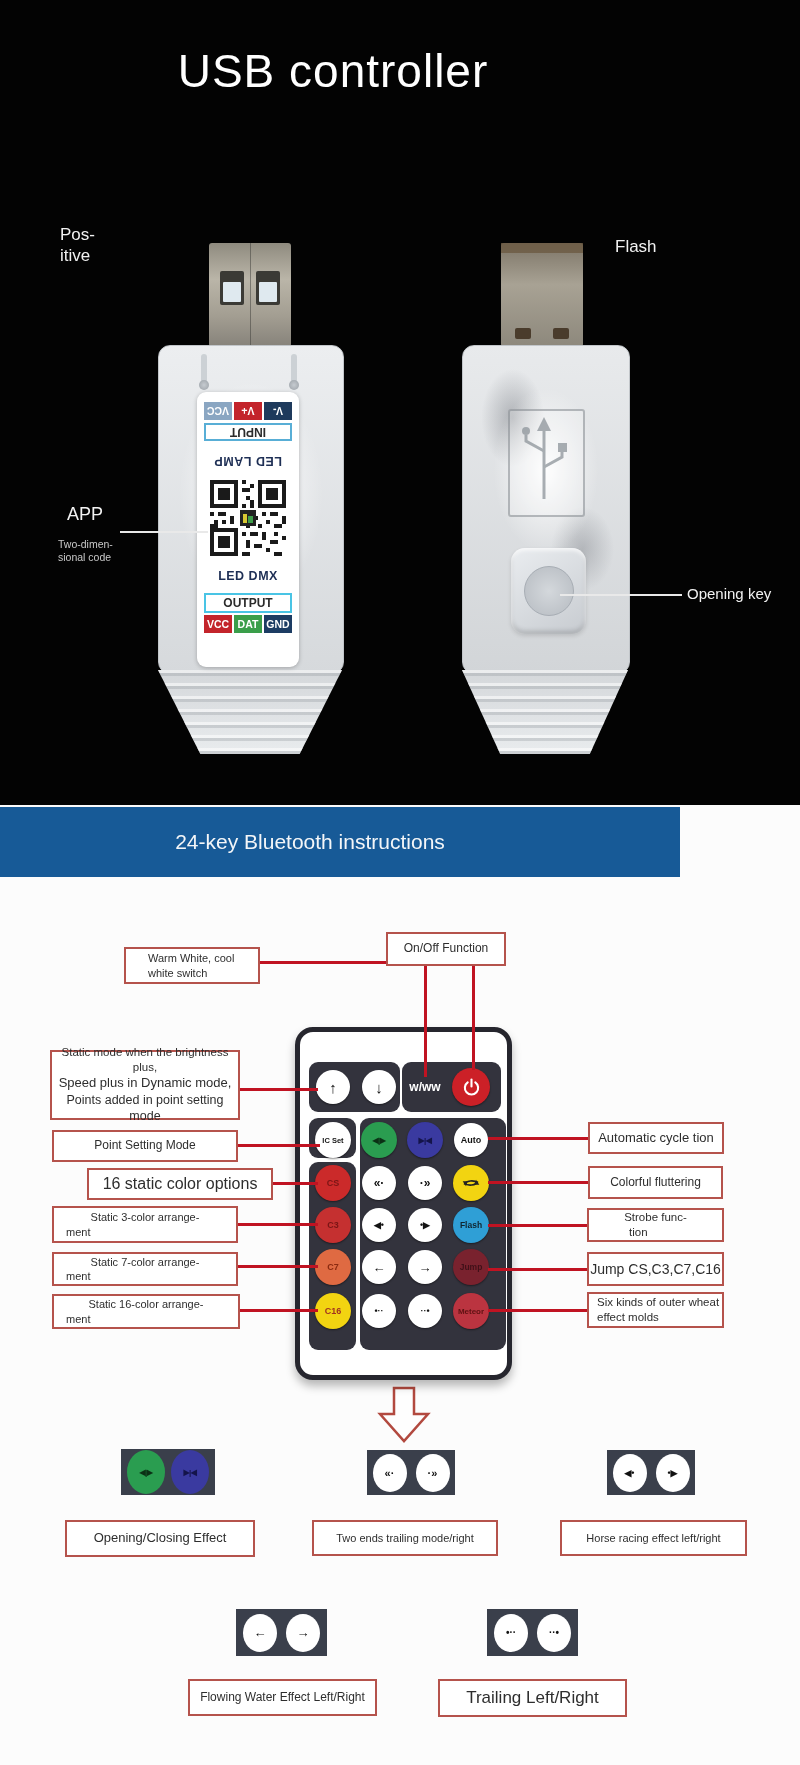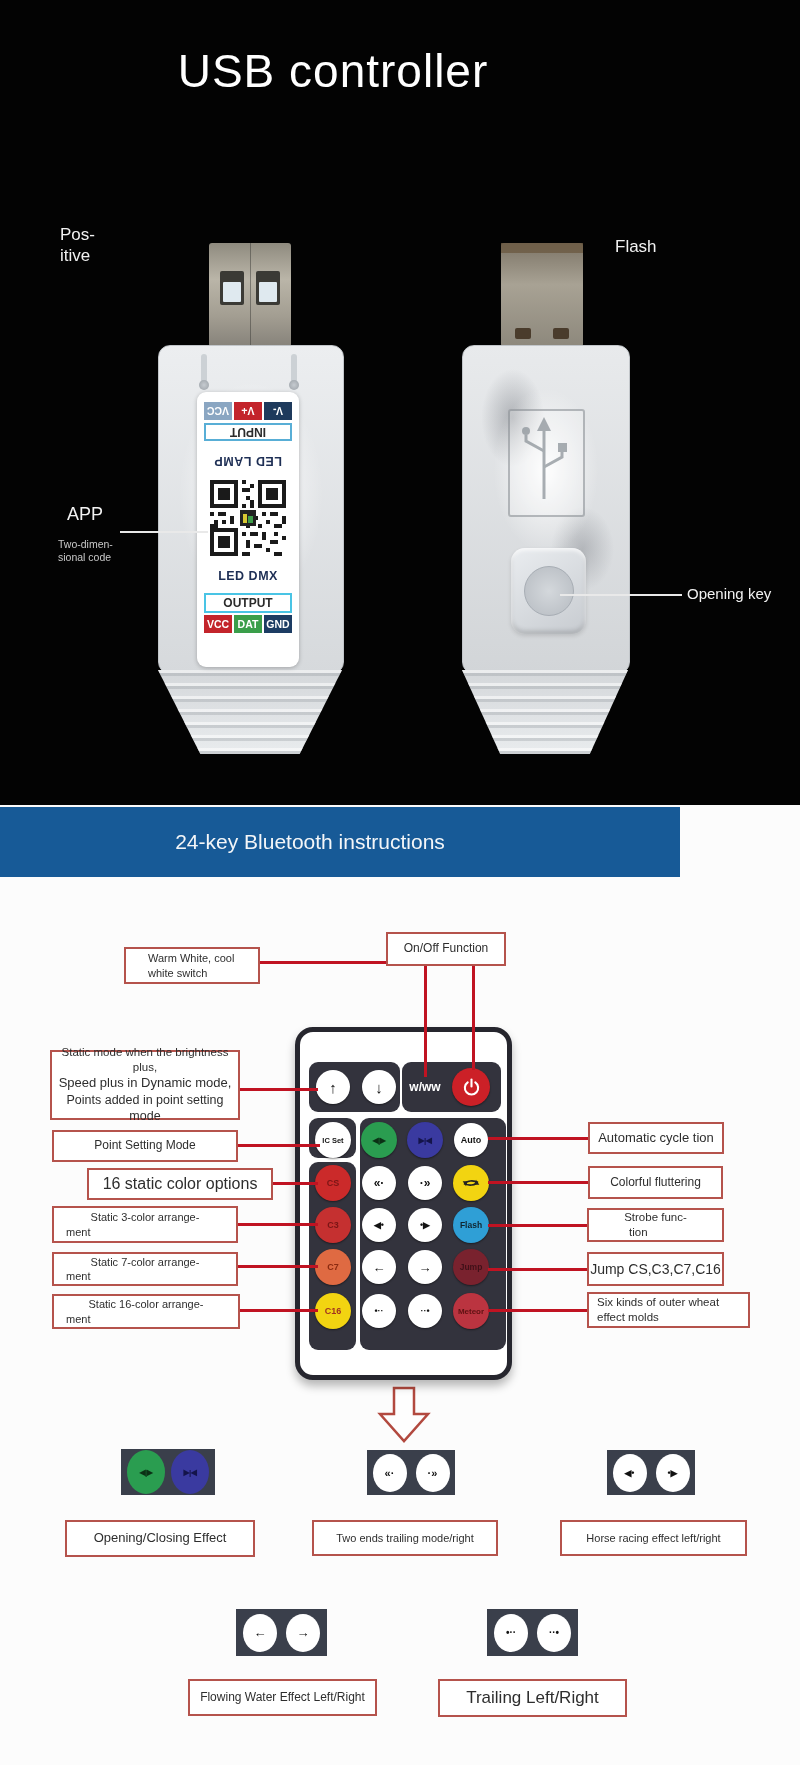--- a/index.html
+++ b/index.html
@@ -412,21 +412,21 @@
   <div class="co" style="left:588px;top:1166px;width:135px;height:33px;">
     <div class="fs12">Colorful fluttering</div>
   </div>
   <div class="co" style="left:587px;top:1208px;width:137px;height:34px;">
     <div class="fs115">Strobe func-</div>
     <div class="fs115 tal" style="padding-left:40px;">tion</div>
   </div>
   <div class="co" style="left:587px;top:1252px;width:137px;height:34px;">
     <div class="fs14">Jump CS,C3,C7,C16</div>
   </div>
-  <div class="co tal" style="left:587px;top:1292px;width:163px;height:36px;padding-left:8px;">
+  <div class="co tal" style="left:587px;top:1292px;width:137px;height:36px;padding-left:8px;">
     <div class="fs115">Six kinds of outer wheat</div>
     <div class="fs115">effect molds</div>
   </div>
 
   <svg class="big-arrow" width="56" height="58" viewBox="0 0 56 58">
     <polygon points="18,2 38,2 38,28 52,28 28,55 4,28 18,28" fill="#fefefe" stroke="#b2493f" stroke-width="2.5" stroke-linejoin="miter"></polygon>
   </svg>
 
   <div class="tile" style="left:121px;top:1449px;width:94px;height:46px;gap:6px;">
     <span class="oval big green fs8">◀|▶</span>

